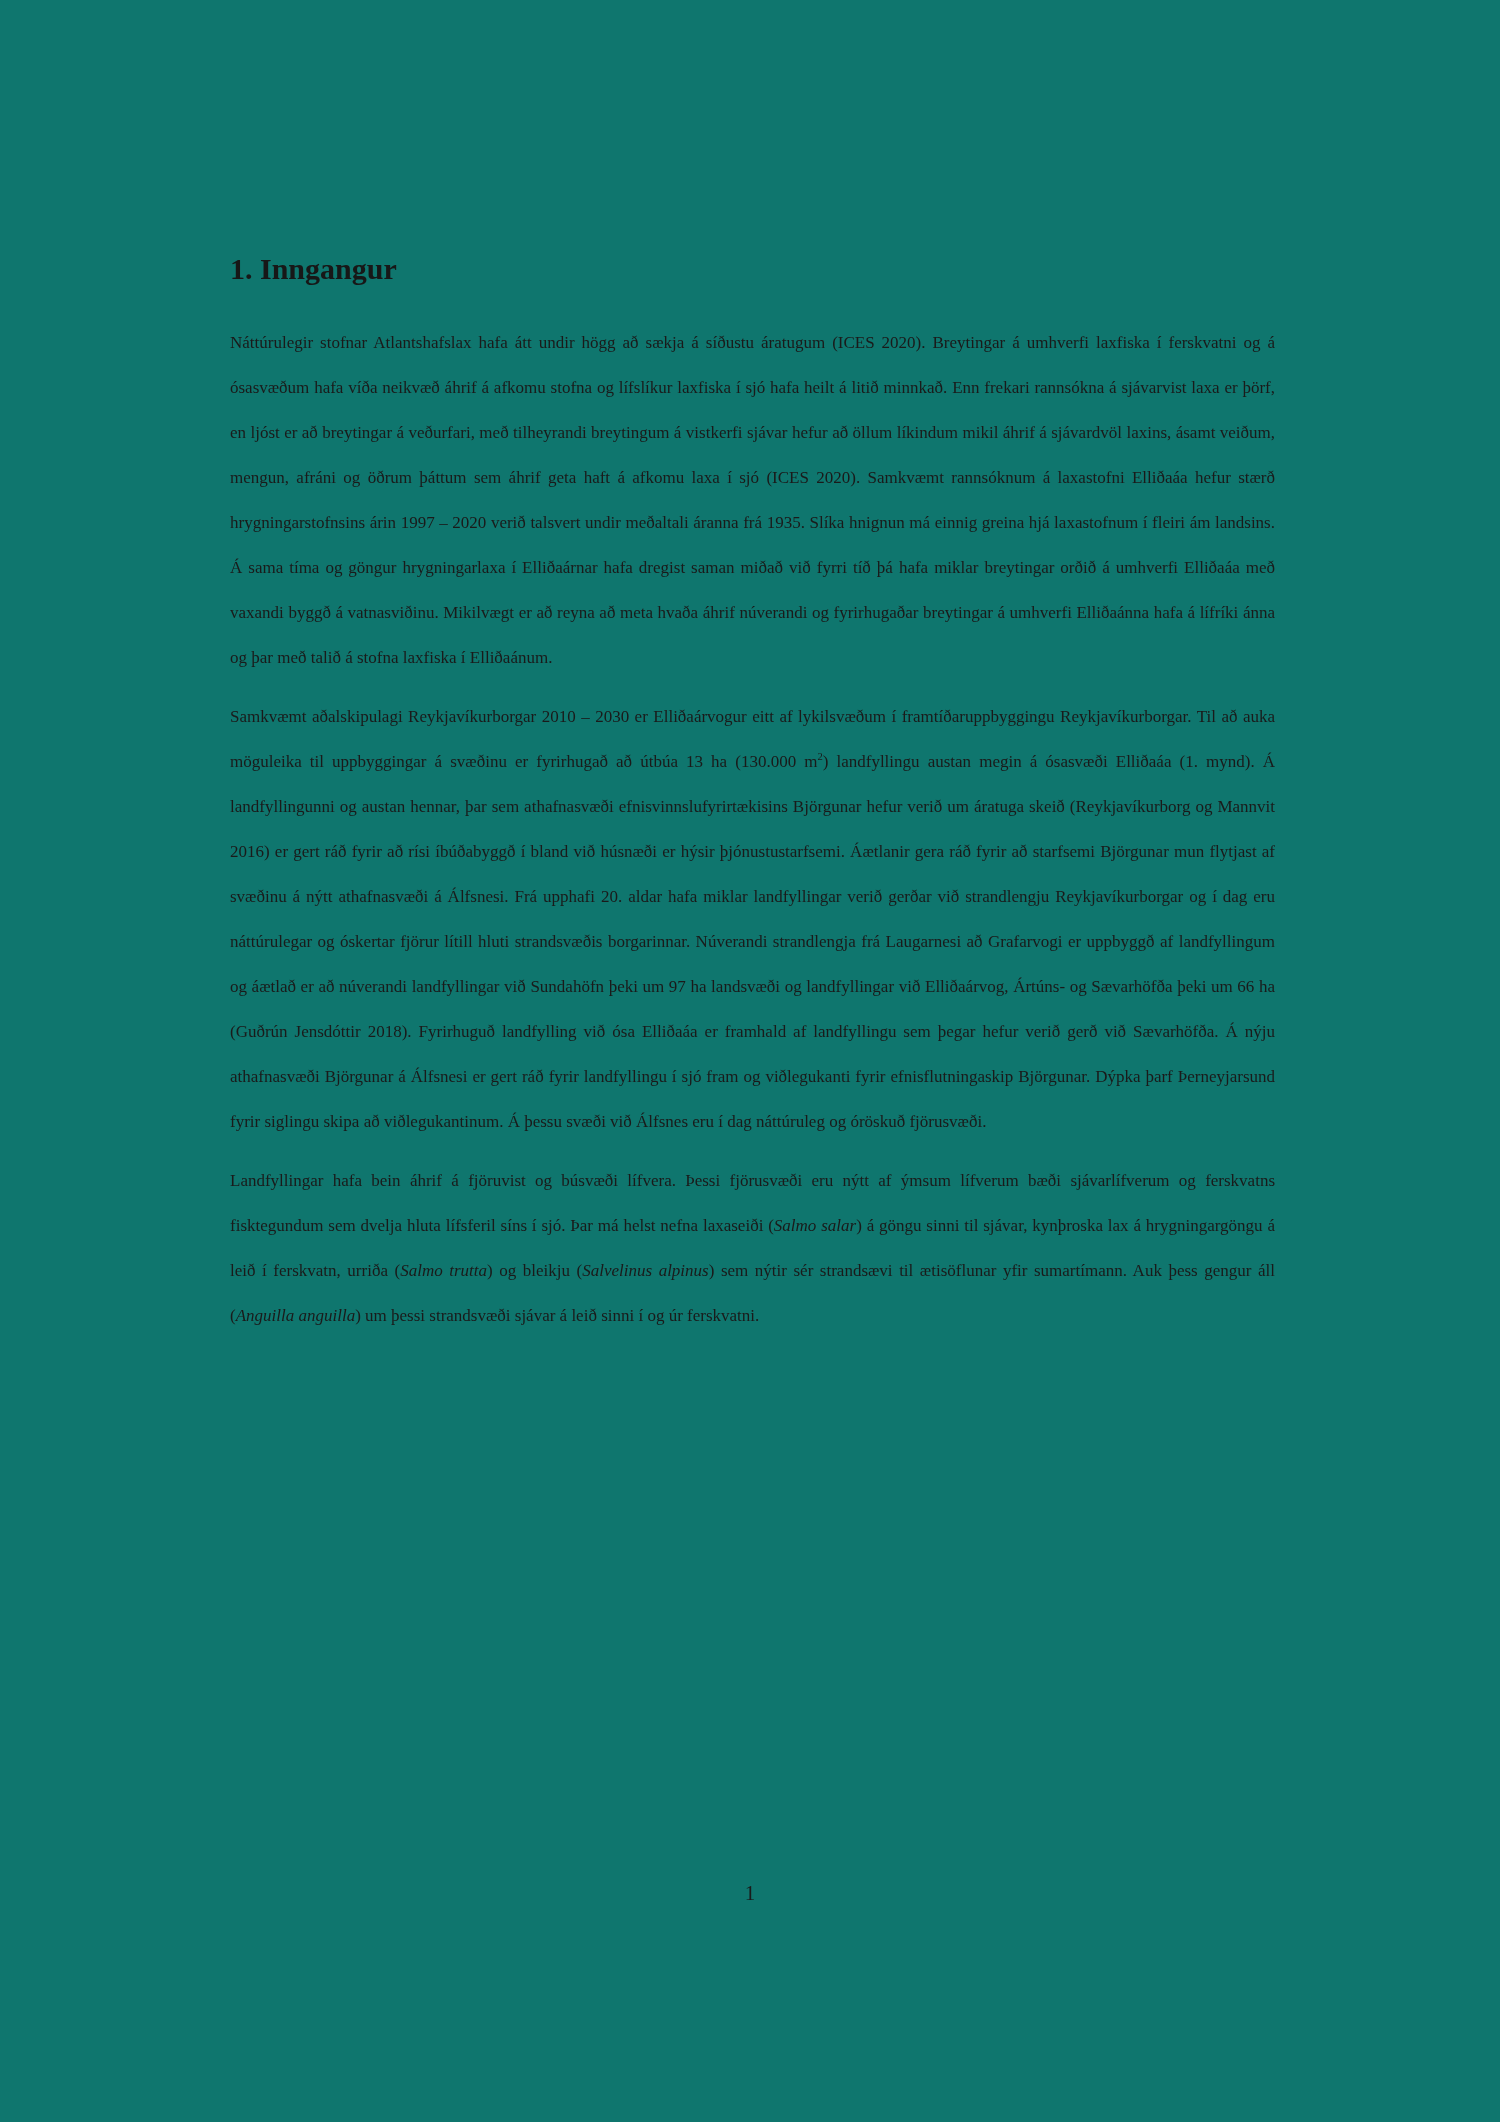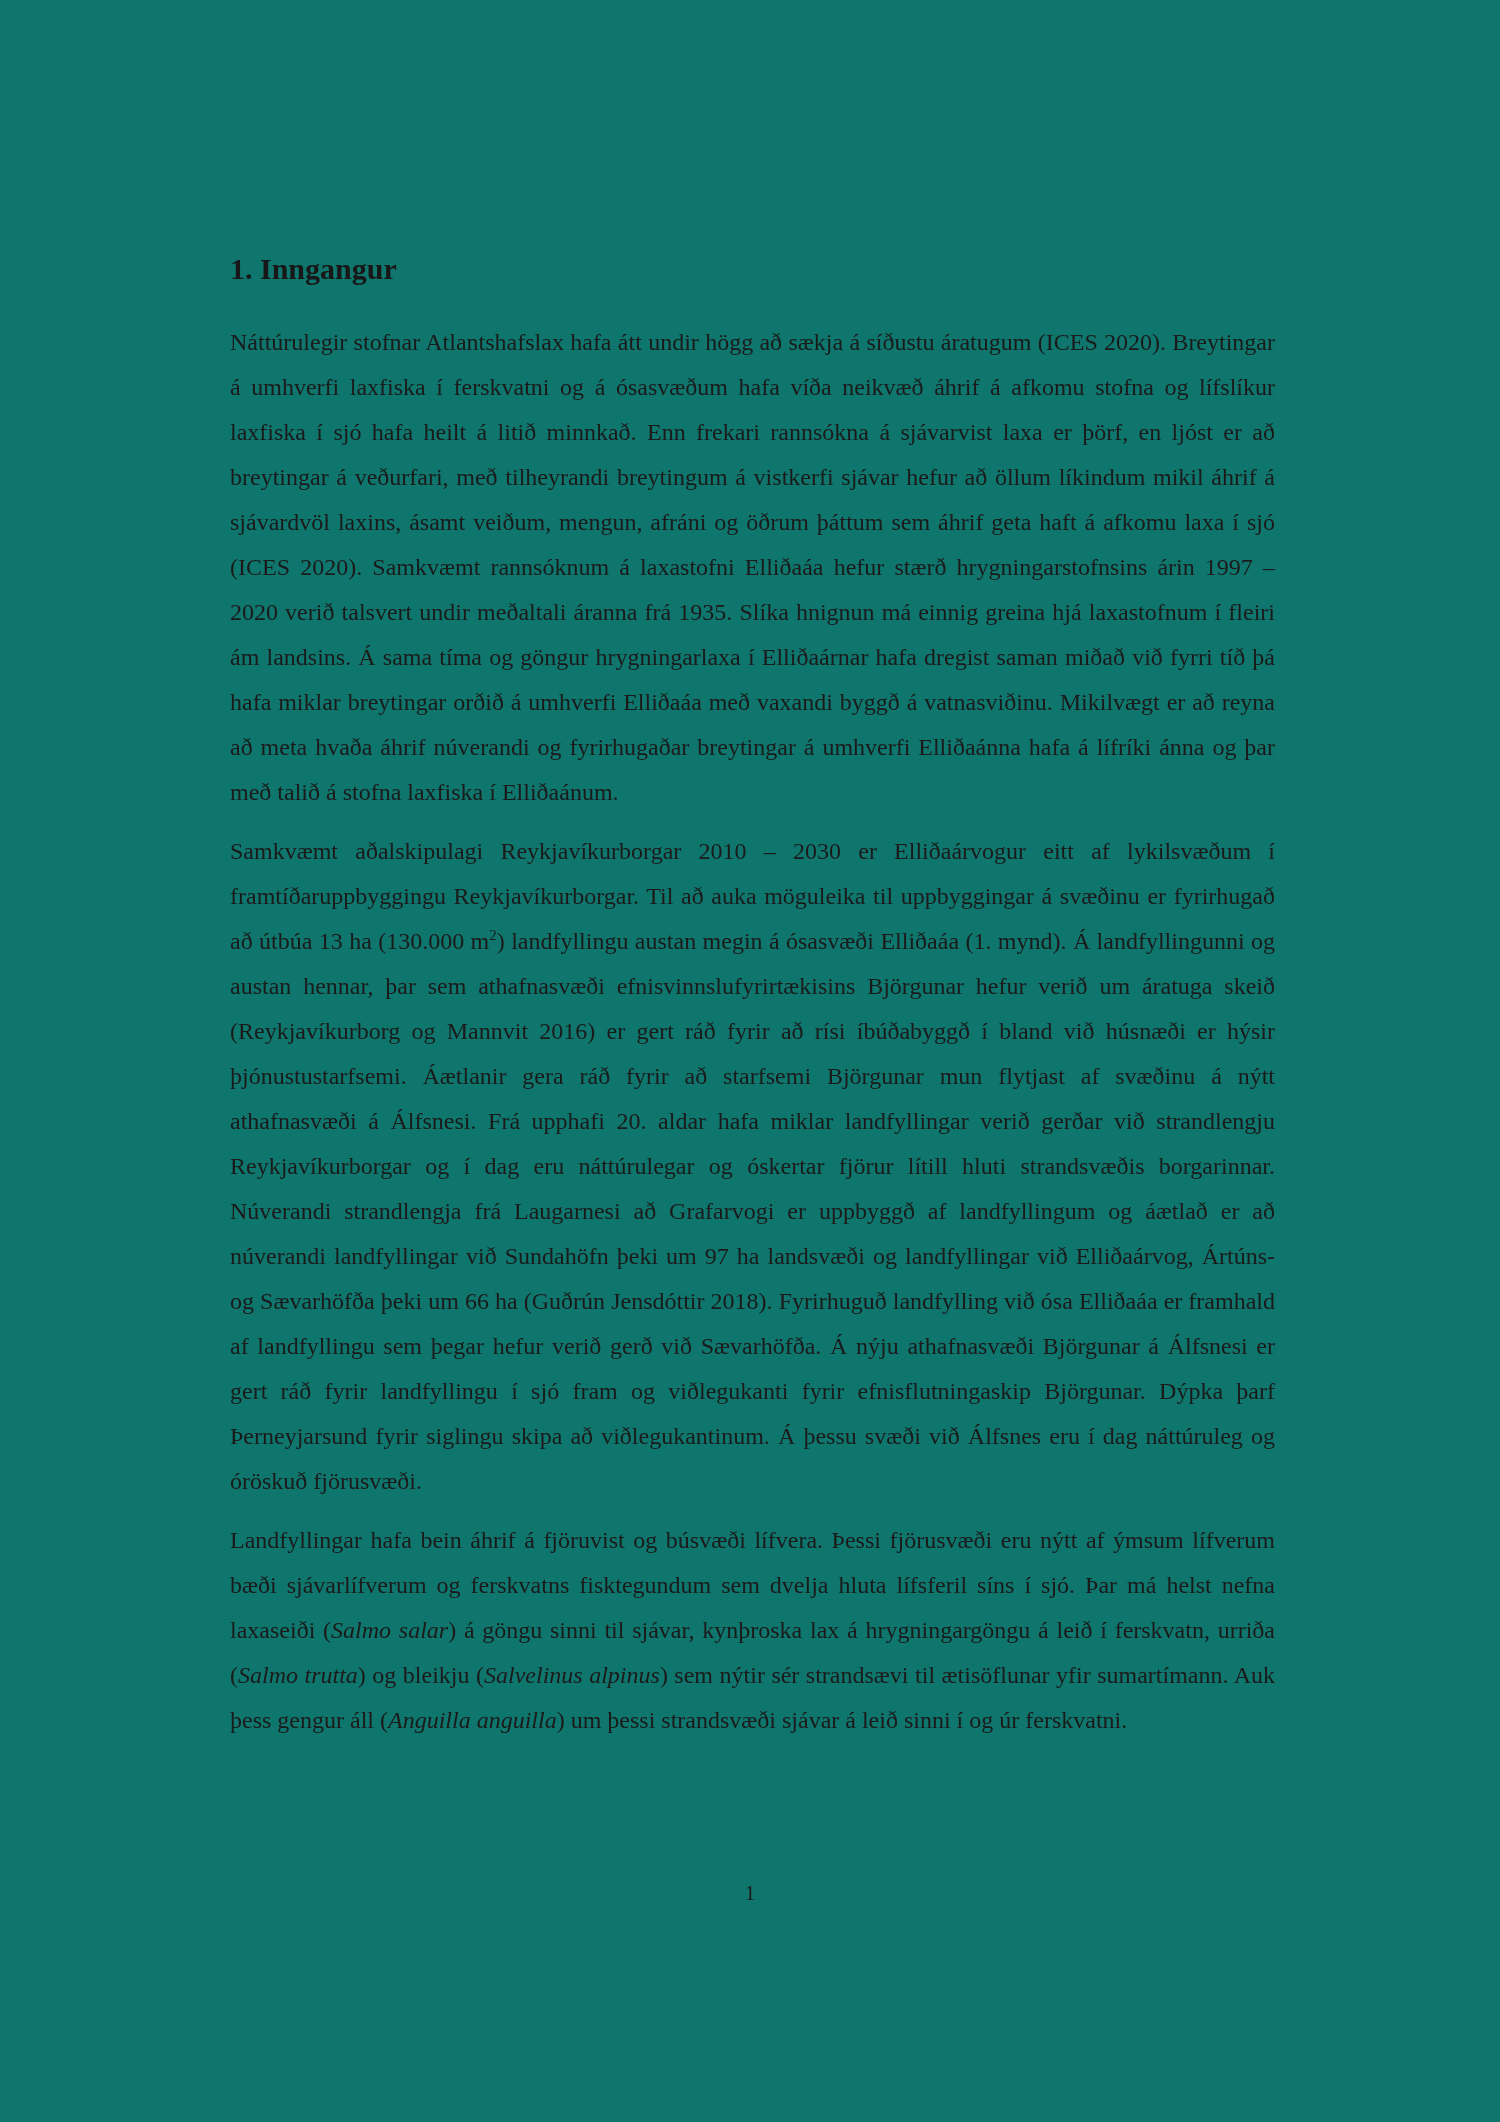--- a/index.html
+++ b/index.html
@@ -27,21 +27,21 @@
     letter-spacing: 0px;
   }
   .content {
     position: absolute;
     left: 230px;
     top: 320px;
     width: 1045px;
   }
   .content p {
     margin: 0 0 14px 0;
-    font-size: 24px;
+    font-size: 17px;
     line-height: 45px;
     text-align: justify;
     text-justify: inter-word;
     color: #1a1a1a;
   }
   .content p:last-child {
     margin-bottom: 0;
   }
   .content em {
     font-style: italic;

